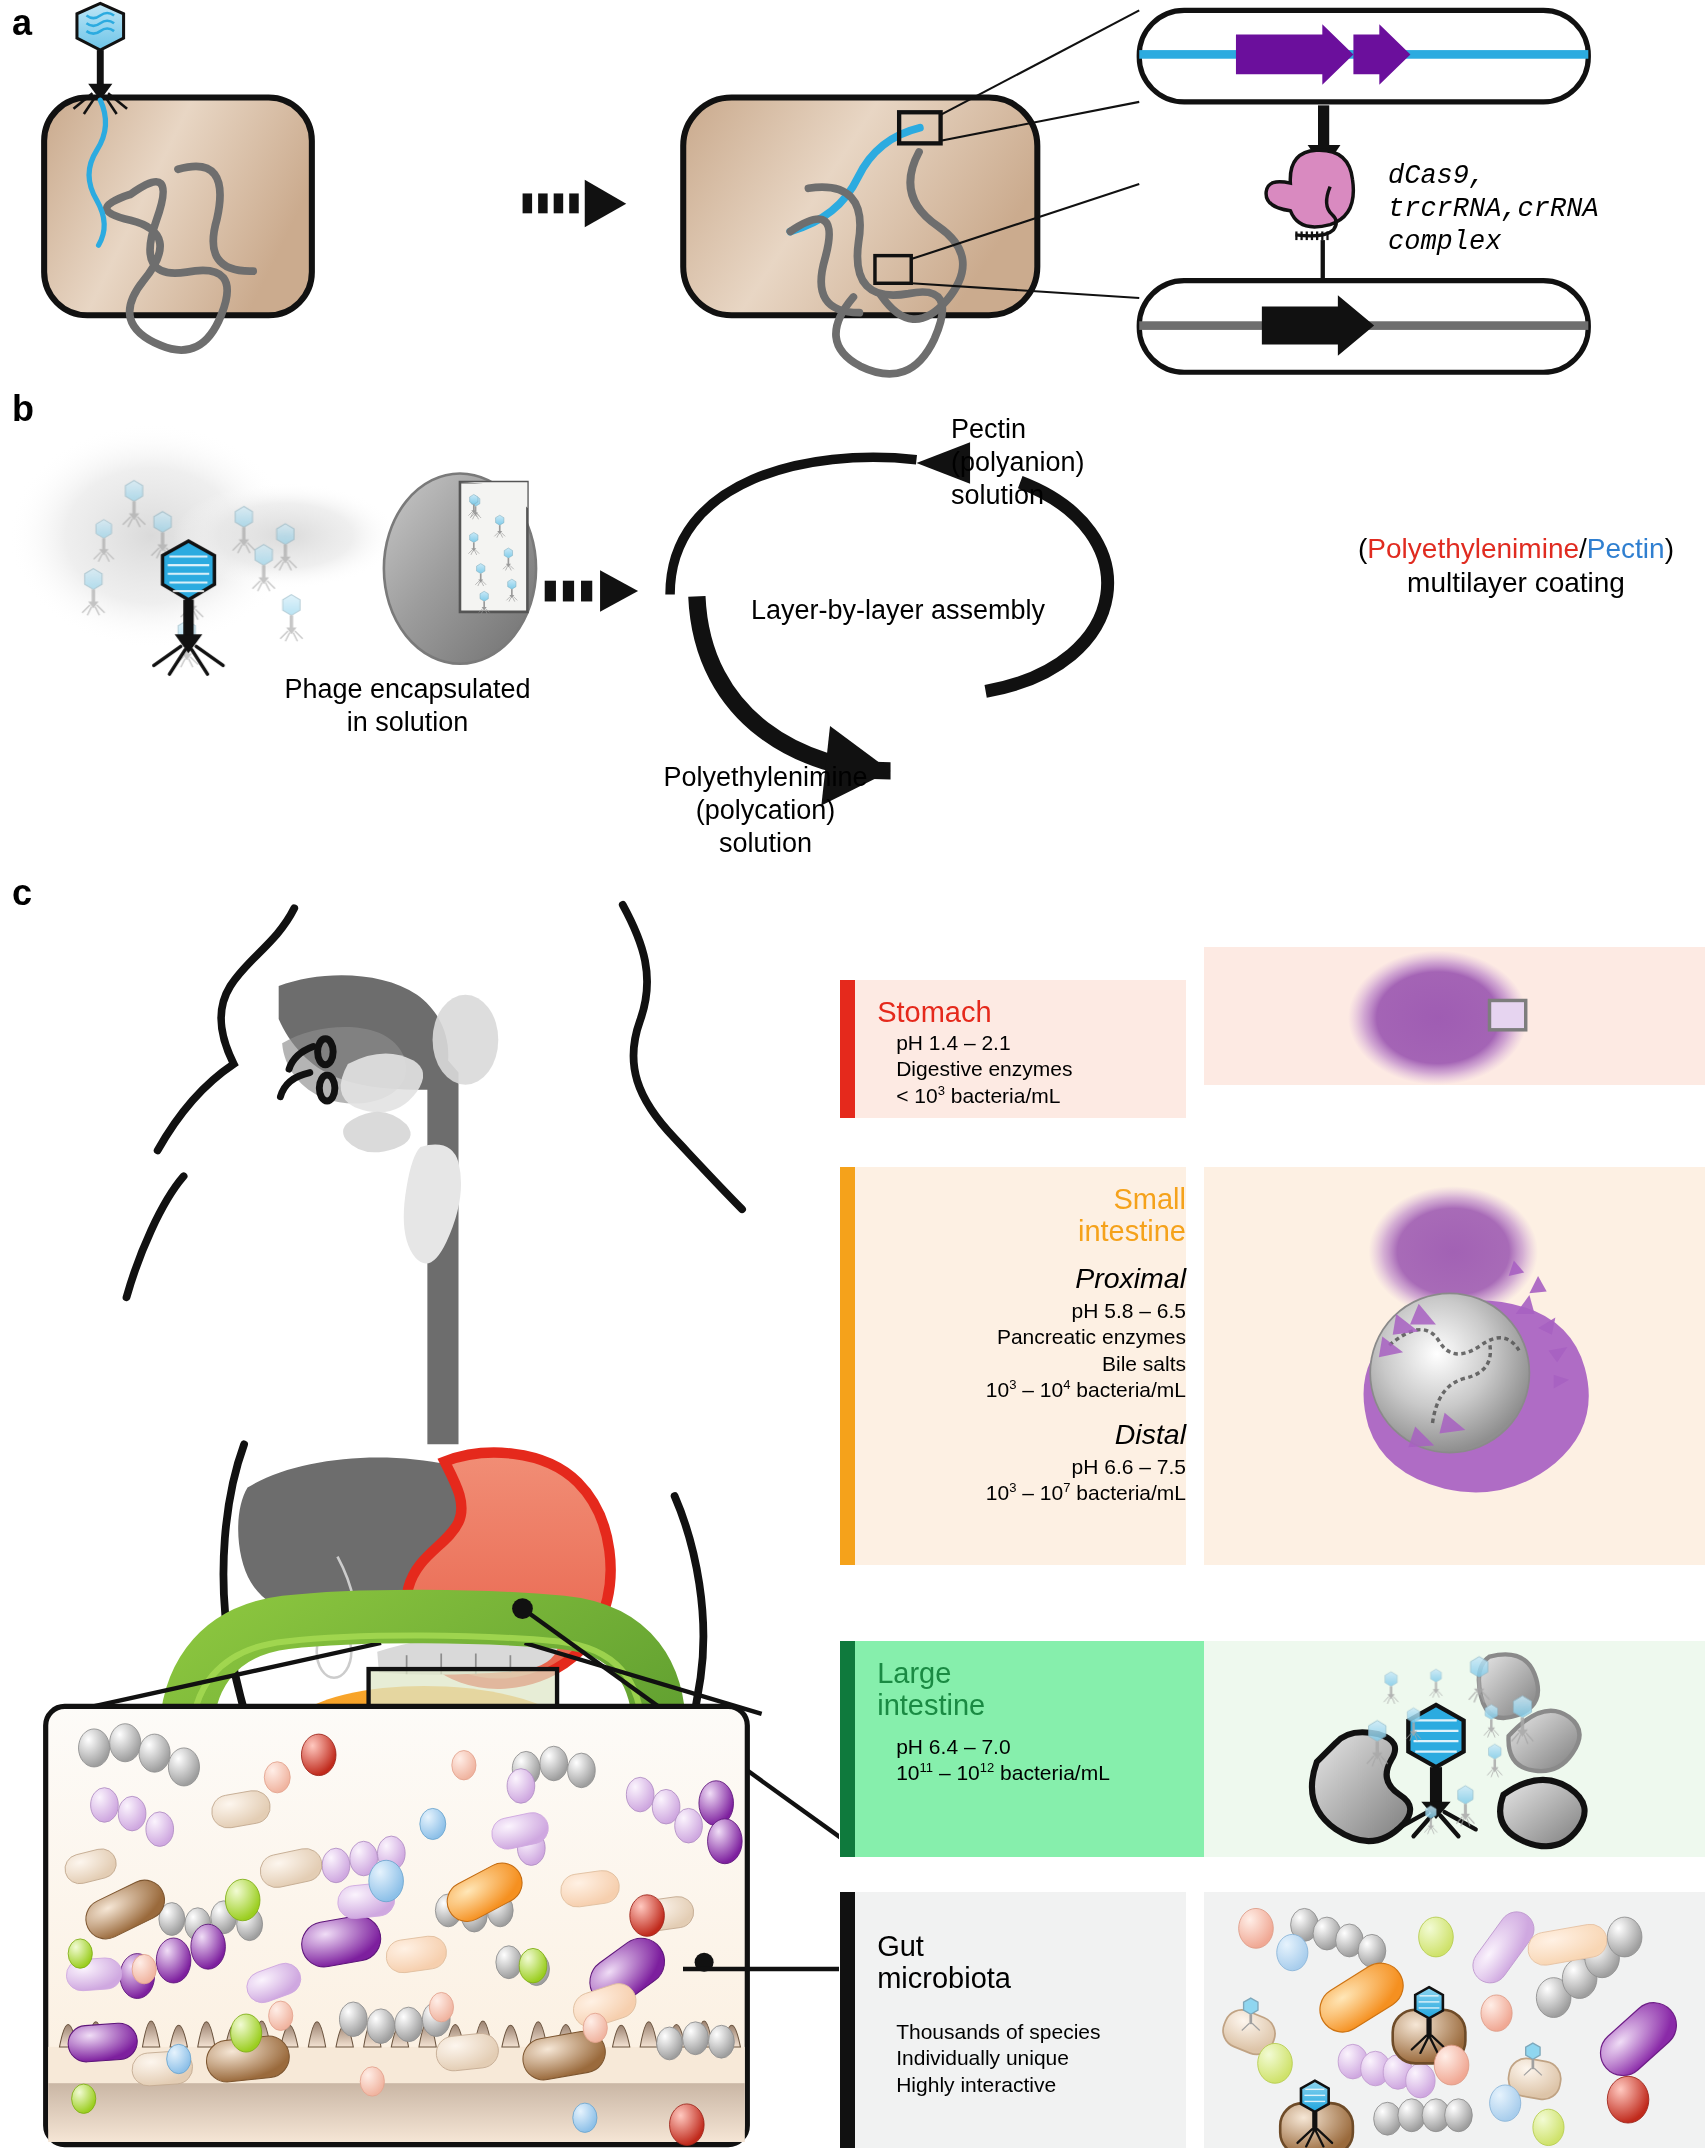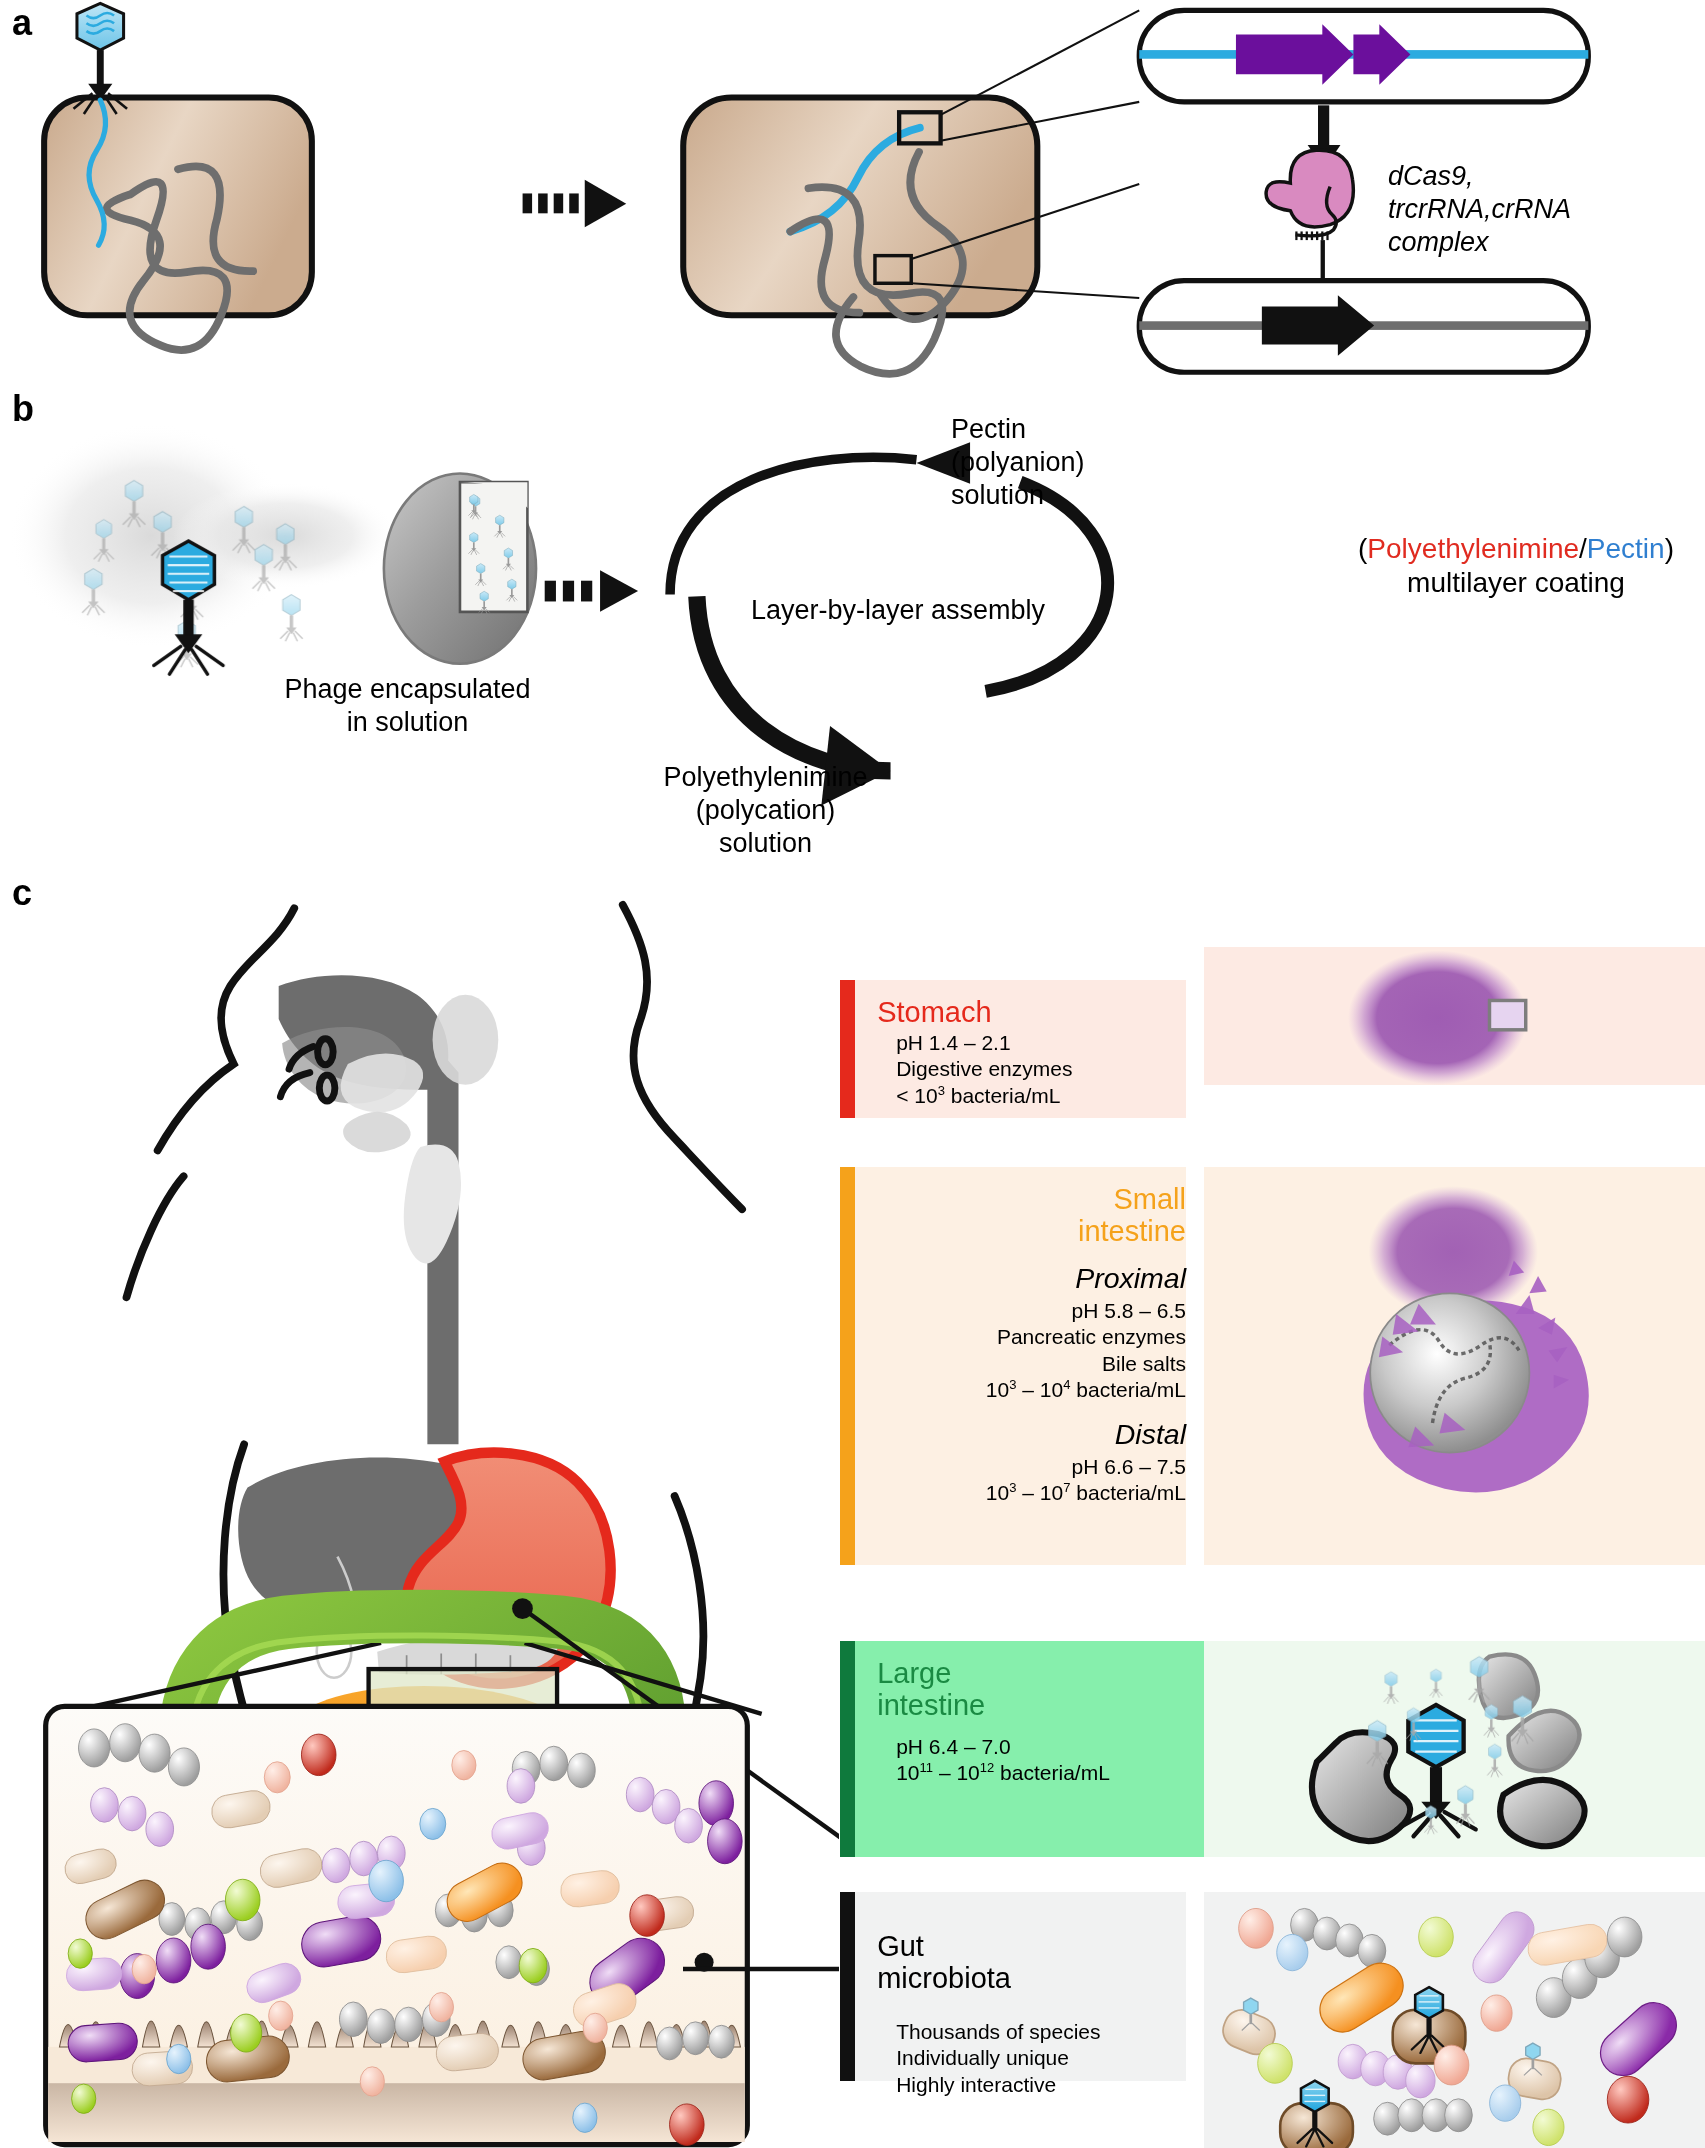--- a/index.html
+++ b/index.html
@@ -129,21 +129,21 @@
   </g>
 
   <g>
     <rect x="1318" y="325" width="520" height="106" rx="52" ry="52" fill="#fff" stroke="#111" stroke-width="6"></rect>
     <rect x="1318" y="372" width="520" height="10" fill="#6e6e6e"></rect>
     <polygon points="1460,355 1548,355 1548,342 1590,377 1548,412 1548,399 1460,399" fill="#111"></polygon>
   </g>
 </svg>
 
 
-<div class="lbl ital" style="left:1388px;top:160px;width:277px;">
+<div class="lbl ital" style="left:1388px;top:160px;width:277px;font-family:Liberation Mono, monospace;">
   <div>dCas9,</div>
   <div>trcrRNA,crRNA</div>
   <div>complex</div>
 </div>
 
 
 <div class="panel-letter" style="left:12px;top:391px;">b</div>
 
 <svg class="abs" style="left:0;top:380px;" width="1705" height="519" viewBox="0 0 1972 600">
   <defs>
@@ -850,21 +850,21 @@
             <use href="#phgSmall"></use>
           </g>
       <g transform="translate(262,198) scale(0.62)">
             <use href="#phgSmall"></use>
           </g>
     </g>
   </svg>
 </div>
 
 
-<div class="infobox" style="left:840px;top:1892px;width:346px;height:189px;background:#f1f2f2;">
+<div class="infobox" style="left:840px;top:1892px;width:346px;height:257px;background:#f1f2f2;">
   <div class="accent" style="background:#111111;"></div>
   <div class="boxbody" style="padding-top:38px;">
     <div class="box-title">
       <div>Gut</div>
       <div>microbiota</div>
     </div>
     <div class="box-lines" style="margin-top:24px;">
       <div>Thousands of species</div>
       <div>Individually unique</div>
       <div>Highly interactive</div>

